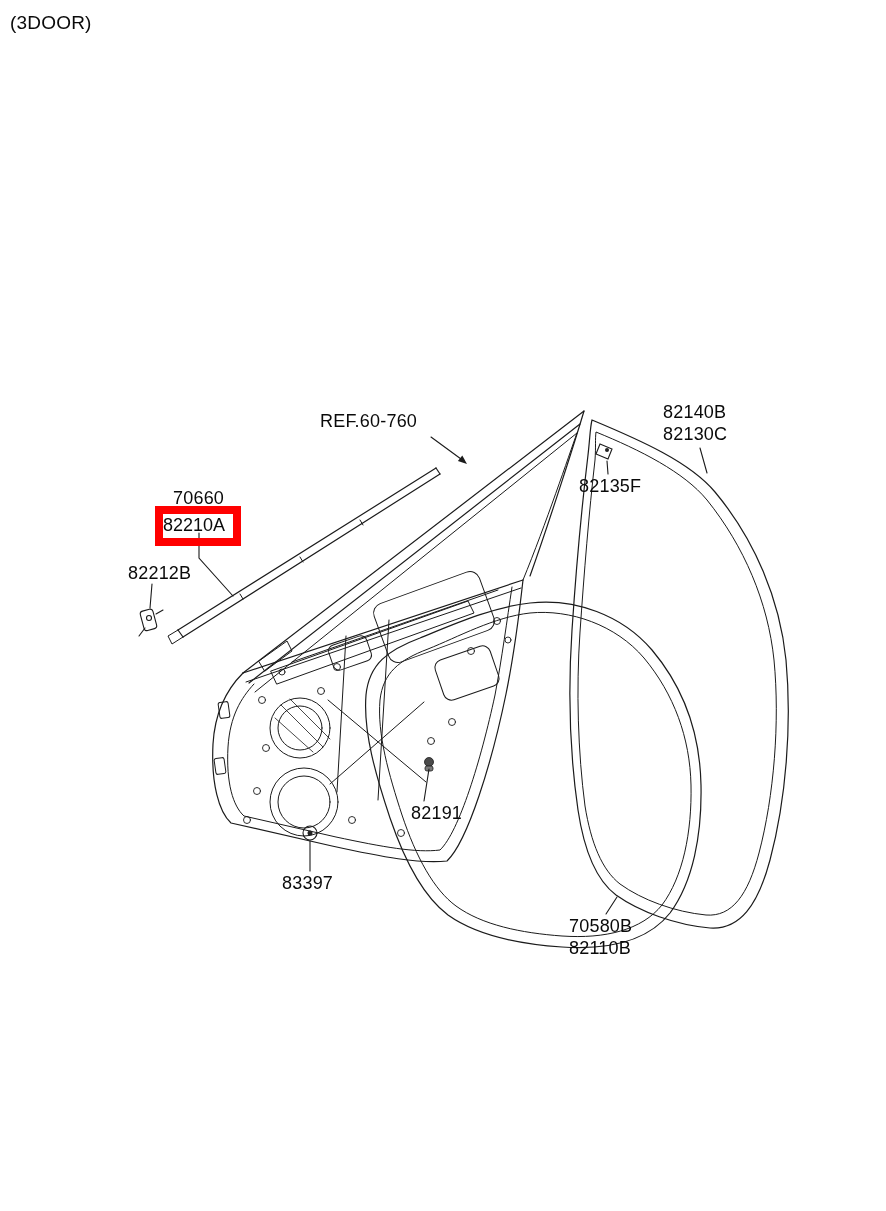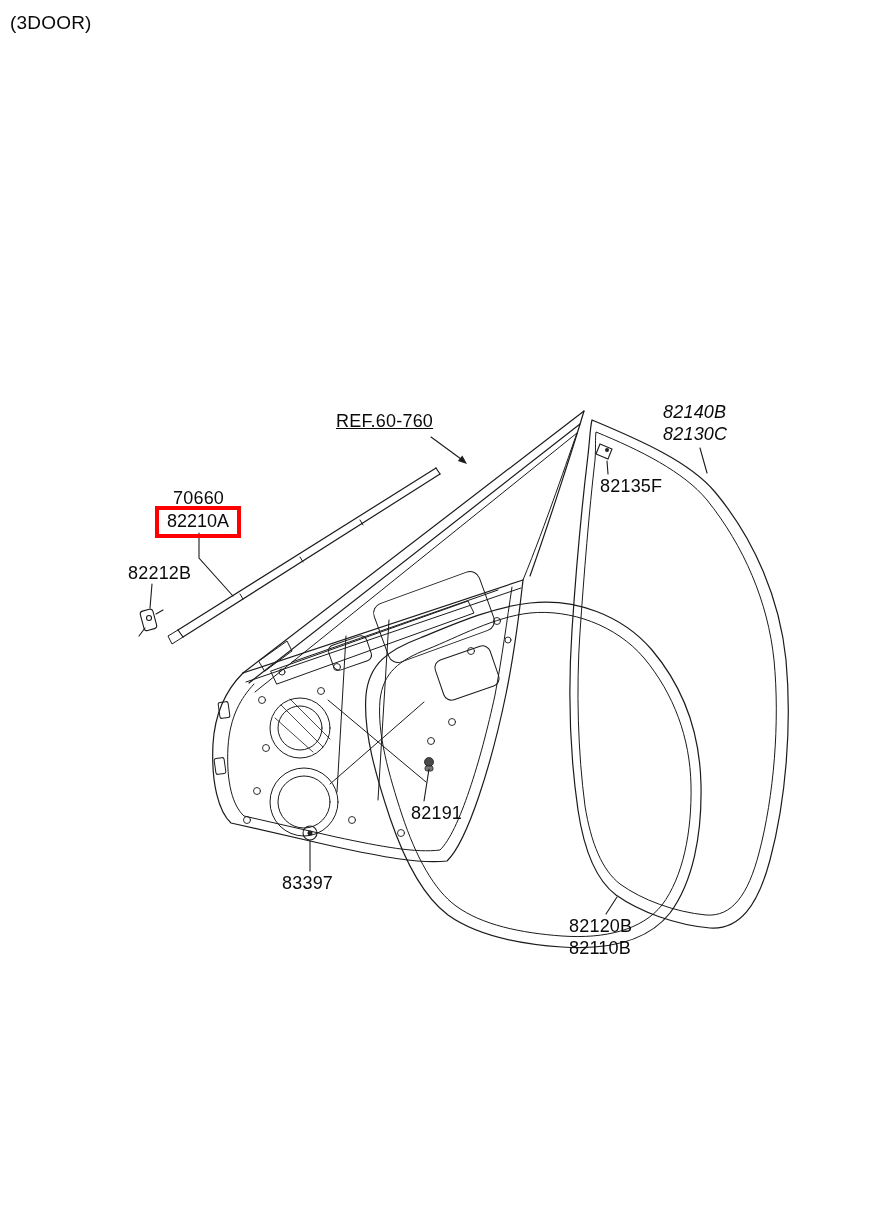--- a/index.html
+++ b/index.html
@@ -8,21 +8,21 @@
     font-family:"Liberation Sans", sans-serif;color:#111;
   }
   #art{position:absolute;left:0;top:0;width:886px;height:1211px;}
   .lbl{
     position:absolute;font-size:18px;line-height:22px;color:#0a0a0a;
     white-space:nowrap;letter-spacing:0.2px;
   }
   .lbl.stack{line-height:22px;}
   .variant{font-size:19px;}
   .hl-box{
-    position:absolute;border:4px solid #d946ef;padding:1px 8px 2px 8px;
+    position:absolute;border:8px solid #d946ef;padding:1px 8px 2px 0;
     font-size:18px;color:#0a0a0a;background:transparent;
   }
 </style>
 </head>
 <body>
 
 <div id="stage">
 
   <svg id="art" viewBox="0 0 886 1211" xmlns="http://www.w3.org/2000/svg">
 
@@ -130,37 +130,37 @@
       <path d="M429 769 L424 801"></path>
       <path d="M310 841 L310 871"></path>
       <path d="M606 914 L617 897"></path>
       <path d="M431 437 L461 459"></path>
       <polygon points="467,464 457.9,460.9 462.3,455.5" fill="#1b1b1b" stroke="none"></polygon>
     </g>
   </svg>
 
   <div class="lbl variant" style="left:10px;top:12px;">(3DOOR)</div>
 
-  <div class="lbl" style="left:336px;top:410px;text-decoration:underline;">REF.60-760</div>
+  <div class="lbl" style="left:320px;top:410px;">REF.60-760</div>
 
-  <div class="lbl stack" style="left:663px;top:401px;font-style:italic;">
+  <div class="lbl stack" style="left:663px;top:401px;">
     <div>82140B</div>
     <div>82130C</div>
   </div>
 
-  <div class="lbl" style="left:600px;top:475px;">82135F</div>
+  <div class="lbl" style="left:579px;top:475px;">82135F</div>
 
   <div class="lbl" style="left:173px;top:487px;">70660</div>
 
   <div class="hl-box" style="left: 155px; top: 506px; border-color: rgb(255, 0, 0);">82210A</div>
 
   <div class="lbl" style="left:128px;top:562px;">82212B</div>
 
   <div class="lbl" style="left:394px;top:802px;margin-left:17px;">82191</div>
 
   <div class="lbl" style="left:282px;top:872px;">83397</div>
 
   <div class="lbl stack" style="left:569px;top:915px;">
-    <div>82120B</div>
+    <div>70580B</div>
     <div>82110B</div>
   </div>
 
 </div>
 
 </body></html>

